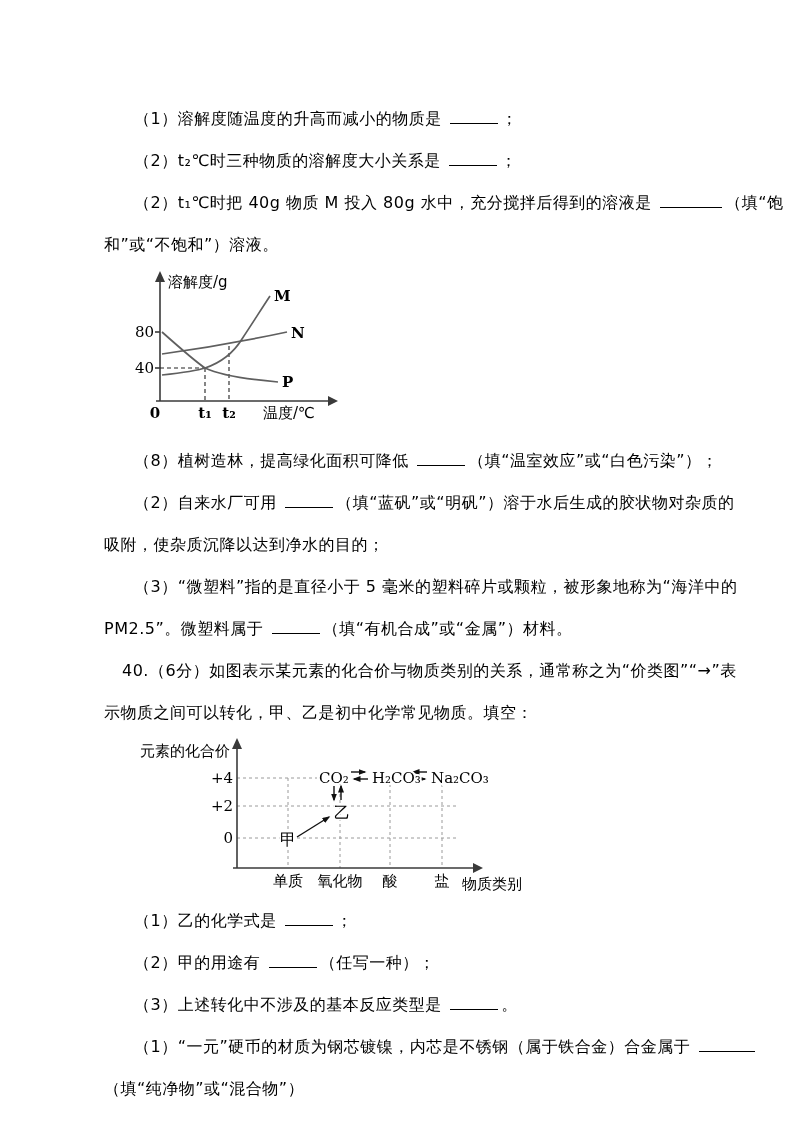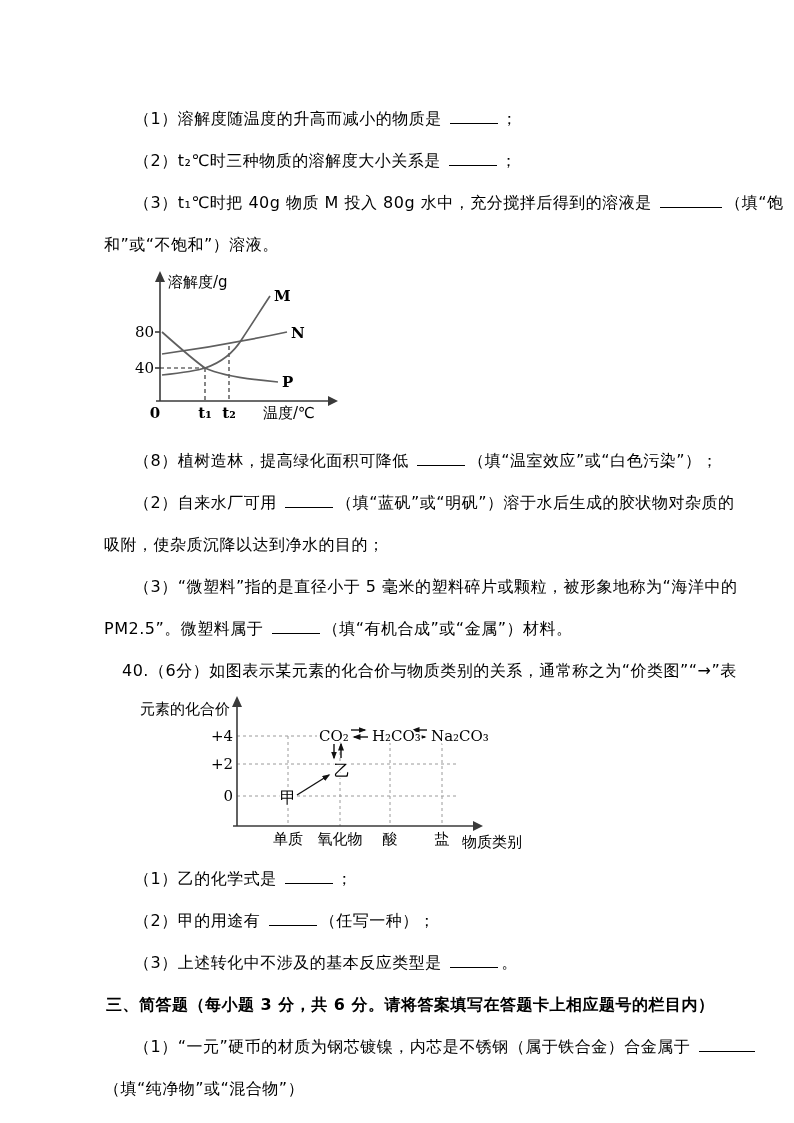--- a/index.html
+++ b/index.html
@@ -39,21 +39,21 @@
   .formula{font-family:"DejaVu Serif","Liberation Serif",serif;font-size:15px;paint-order:stroke;stroke:#fff;stroke-width:4px;}
   .nodetxt{font-family:"DejaVu Sans","Liberation Sans",sans-serif;font-size:16px;paint-order:stroke;stroke:#fff;stroke-width:3px;}
 </style>
 </head>
 <body>
 
 <div class="doc">
 
   <p class="line sub"><span>（1）溶解度随温度的升高而减小的物质是 </span><span class="blank"></span><span>；</span></p>
   <p class="line sub"><span>（2）t₂℃时三种物质的溶解度大小关系是 </span><span class="blank"></span><span>；</span></p>
-  <p class="line sub"><span>（3）t₁℃时把 40g 物质 M 投入 80g 水中，充分搅拌后得到的溶液是 </span><span class="blank lg"></span><span>（填“饱</span></p>
+  <p class="line sub"><span>（2）t₁℃时把 40g 物质 M 投入 80g 水中，充分搅拌后得到的溶液是 </span><span class="blank lg"></span><span>（填“饱</span></p>
   <p class="line"><span>和”或“不饱和”）溶液。</span></p>
 
   <div class="fig1wrap">
     <svg width="270" height="163" viewBox="0 0 270 163">
 
       <line class="axis" x1="30" y1="8" x2="30" y2="131"></line>
       <polygon class="axisfill" points="25,12 35,12 30,1"></polygon>
       <line class="axis" x1="26" y1="131" x2="198" y2="131"></line>
       <polygon class="axisfill" points="198,126 198,136 208,131"></polygon>
 
@@ -81,20 +81,21 @@
     </svg>
   </div>
 
   <p class="line sub"><span>（8）植树造林，提高绿化面积可降低 </span><span class="blank"></span><span>（填“温室效应”或“白色污染”）；</span></p>
   <p class="line sub"><span>（2）自来水厂可用 </span><span class="blank"></span><span>（填“蓝矾”或“明矾”）溶于水后生成的胶状物对杂质的</span></p>
   <p class="line"><span>吸附，使杂质沉降以达到净水的目的；</span></p>
   <p class="line sub"><span>（3）“微塑料”指的是直径小于 5 毫米的塑料碎片或颗粒，被形象地称为“海洋中的</span></p>
   <p class="line"><span>PM2.5”。微塑料属于 </span><span class="blank"></span><span>（填“有机合成”或“金属”）材料。</span></p>
 
   <p class="line qnum"><span>40.（6分）如图表示某元素的化合价与物质类别的关系，通常称之为“价类图”“→”表</span></p>
+  <p class="line"><span>示物质之间可以转化，甲、乙是初中化学常见物质。填空：</span></p>
 
   <div class="fig2wrap">
     <svg width="420" height="158" viewBox="0 0 420 158">
       <defs>
         <marker id="ah" markerWidth="9" markerHeight="8" refX="6.5" refY="3" orient="auto" markerUnits="userSpaceOnUse">
           <path d="M0,0 L8,3 L0,6 z" fill="#111"></path>
         </marker>
       </defs>
 
       <path class="grid" d="M132,40 L212,40"></path>
@@ -132,18 +133,17 @@
       <text class="svgtxt" x="285" y="148" text-anchor="middle">酸</text>
       <text class="svgtxt" x="337" y="148" text-anchor="middle">盐</text>
       <text class="svgtxt" x="357" y="151">物质类别</text>
     </svg>
   </div>
 
   <p class="line sub"><span>（1）乙的化学式是 </span><span class="blank"></span><span>；</span></p>
   <p class="line sub"><span>（2）甲的用途有 </span><span class="blank"></span><span>（任写一种）；</span></p>
   <p class="line sub"><span>（3）上述转化中不涉及的基本反应类型是 </span><span class="blank"></span><span>。</span></p>
 
-  <p class="line bold" style="padding-left:2px;"><span>三、简答题（每小题 3 分，共 6 分。请将答案填写在答题卡上相应题号的栏目内）</span></p>
 
   <p class="line sub"><span>（1）“一元”硬币的材质为钢芯镀镍，内芯是不锈钢（属于铁合金）合金属于 </span><span class="blank md"></span></p>
   <p class="line"><span>（填“纯净物”或“混合物”）</span></p>
 
 </div>
 
 </body></html>

